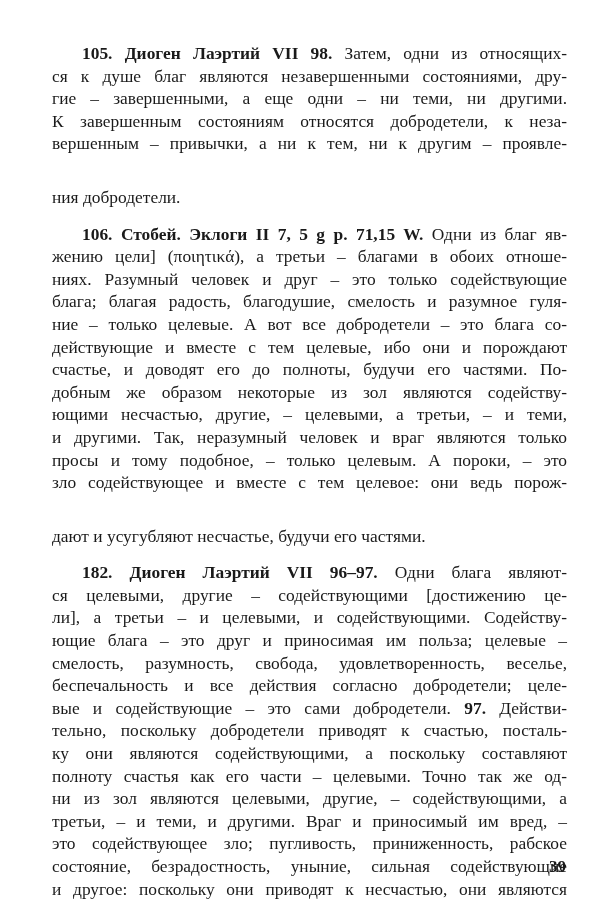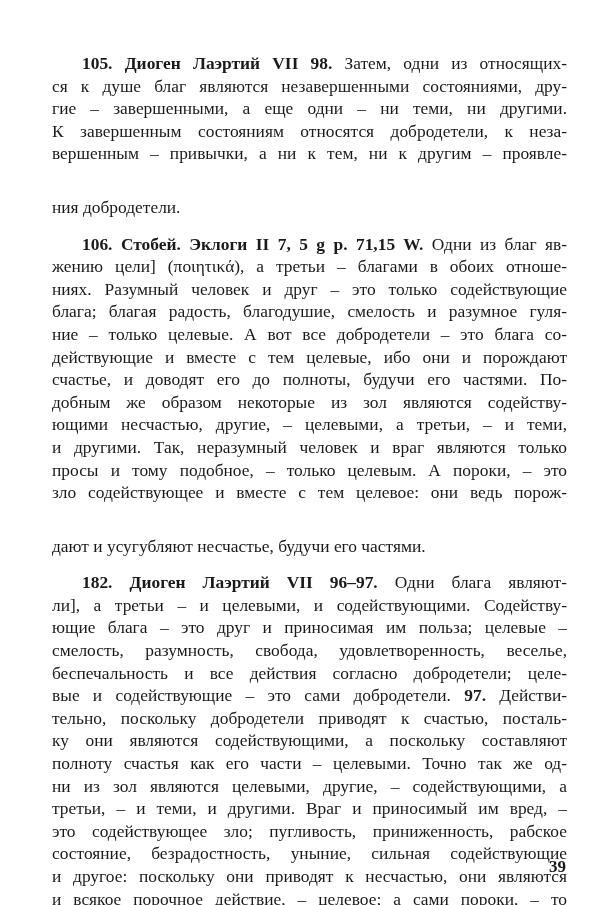--- a/index.html
+++ b/index.html
@@ -5,21 +5,21 @@
   html, body { margin: 0; padding: 0; background: #ffffff; }
   body { width: 600px; height: 905px; position: relative; overflow: hidden; }
   .page {
     position: absolute; left: 52px; top: 42px; width: 515px;
     font-family: "Liberation Serif", "DejaVu Serif", serif;
     font-size: 17.4px; line-height: 22.6px; color: #1a1a1a;
   }
   .para { margin: 0 0 14px 0; text-indent: 0; }
   .line { display: block; white-space: nowrap; text-align: justify; text-align-last: justify; height: 22.6px; }
   .line.last { text-align-last: left; margin-top: 31px; }
-  .line.first { padding-left: 30px; margin-top: 10px; }
+  .line.first { padding-left: 30px; }
   .b { font-weight: bold; }
   .pagenum {
     position: absolute; right: 34px; top: 857px;
     font-family: "Liberation Serif", "DejaVu Serif", serif; font-size: 17px; color: #1a1a1a; font-weight: bold;
   }
 </style>
 </head>
 <body>
 
 <div class="page">
@@ -44,20 +44,21 @@
     <span class="line">добным же образом некоторые из зол являются содейству-</span>
     <span class="line">ющими несчастью, другие, – целевыми, а третьи, – и теми,</span>
     <span class="line">и другими. Так, неразумный человек и враг являются только</span>
     <span class="line">просы и тому подобное, – только целевым. А пороки, – это</span>
     <span class="line">зло содействующее и вместе с тем целевое: они ведь порож-</span>
     <span class="line last">дают и усугубляют несчастье, будучи его частями.</span>
   </div>
 
   <div class="para">
     <span class="line first"><span class="b">182.</span> <span class="b">Диоген Лаэртий VII 96–97.</span> <span>Одни блага являют-</span></span>
+    <span class="line">ся целевыми, другие – содействующими [достижению це-</span>
     <span class="line">ли], а третьи – и целевыми, и содействующими. Содейству-</span>
     <span class="line">ющие блага – это друг и приносимая им польза; целевые –</span>
     <span class="line">смелость, разумность, свобода, удовлетворенность, веселье,</span>
     <span class="line">беспечальность и все действия согласно добродетели; целе-</span>
     <span class="line"><span>вые и содействующие – это сами добродетели.</span> <span class="b">97.</span> <span>Действи-</span></span>
     <span class="line">тельно, поскольку добродетели приводят к счастью, посталь-</span>
     <span class="line">ку они являются содействующими, а поскольку составляют</span>
     <span class="line">полноту счастья как его части – целевыми. Точно так же од-</span>
     <span class="line">ни из зол являются целевыми, другие, – содействующими, а</span>
     <span class="line">третьи, – и теми, и другими. Враг и приносимый им вред, –</span>

